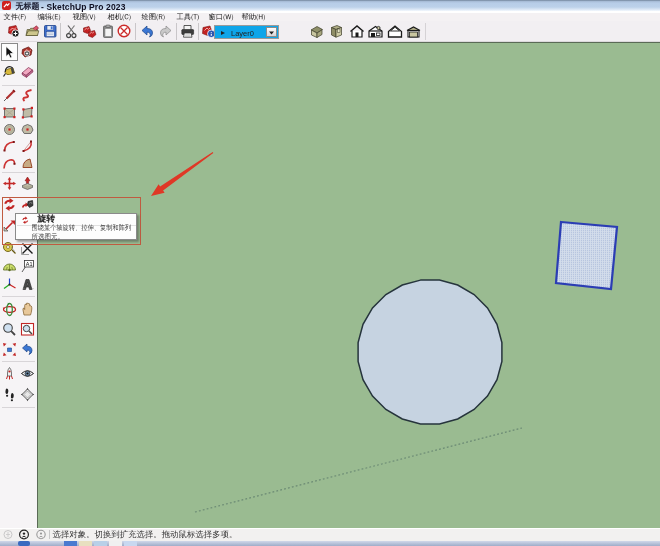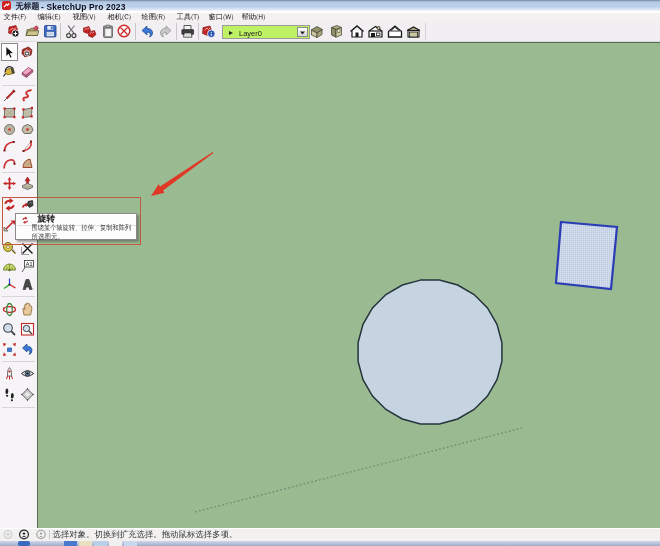--- a/index.html
+++ b/index.html
@@ -155,21 +155,21 @@
   </div>
 <div class="abs" style="left:198px;top:23px;width:1px;height:17px;background:#c9c6c9"></div>
 <div style="position:absolute;left:201px;top:24px;">
     <svg width="16" height="15">
       <path d="M2 3.5 L9 2 L11 7.5 L6.5 11.5 L1.5 9.5 Z" fill="#c32222" stroke="#7d1414" stroke-width="0.6"></path>
       <path d="M3.5 6.5 L6 4 L7.5 5.5 L9.2 3.8" stroke="#f3b9b9" stroke-width="0.9" fill="none"></path>
       <circle cx="10.3" cy="9.8" r="3.8" fill="#2b55b0" stroke="#fff" stroke-width="0.8"></circle>
       <path d="M10.3 8.2 v0.9 M10.3 9.8 v2" stroke="#fff" stroke-width="1.1"></path>
     </svg>
   </div>
-<div class="abs" style="left:222px;top:25px;width:88px;height:14px;background:#bef264;border:1px solid #9a9a9a">
+<div class="abs" style="left:214px;top:25px;width:65px;height:14px;background:#0ea5e9;border:1px solid #9a9a9a">
 <svg width="8" height="8" style="position:absolute;left:5px;top:3px">
       <path d="M1 2 L5 4 L1 6 Z" fill="#222"></path>
     </svg>
 <div style="position:absolute;left:16px;top:3px;font-size:7.5px;color:#222">Layer0</div>
 <div style="position:absolute;right:1px;top:1px;width:11px;height:10px;background:linear-gradient(#fdfdfd,#d8d5d8);border:1px solid #8a8a8a">
 <svg width="9" height="8" style="position:absolute;left:0px;top:1px">
         <path d="M2 2.5 L4.5 5.5 L7 2.5 Z" fill="#222"></path>
       </svg>
     </div>
   </div>

